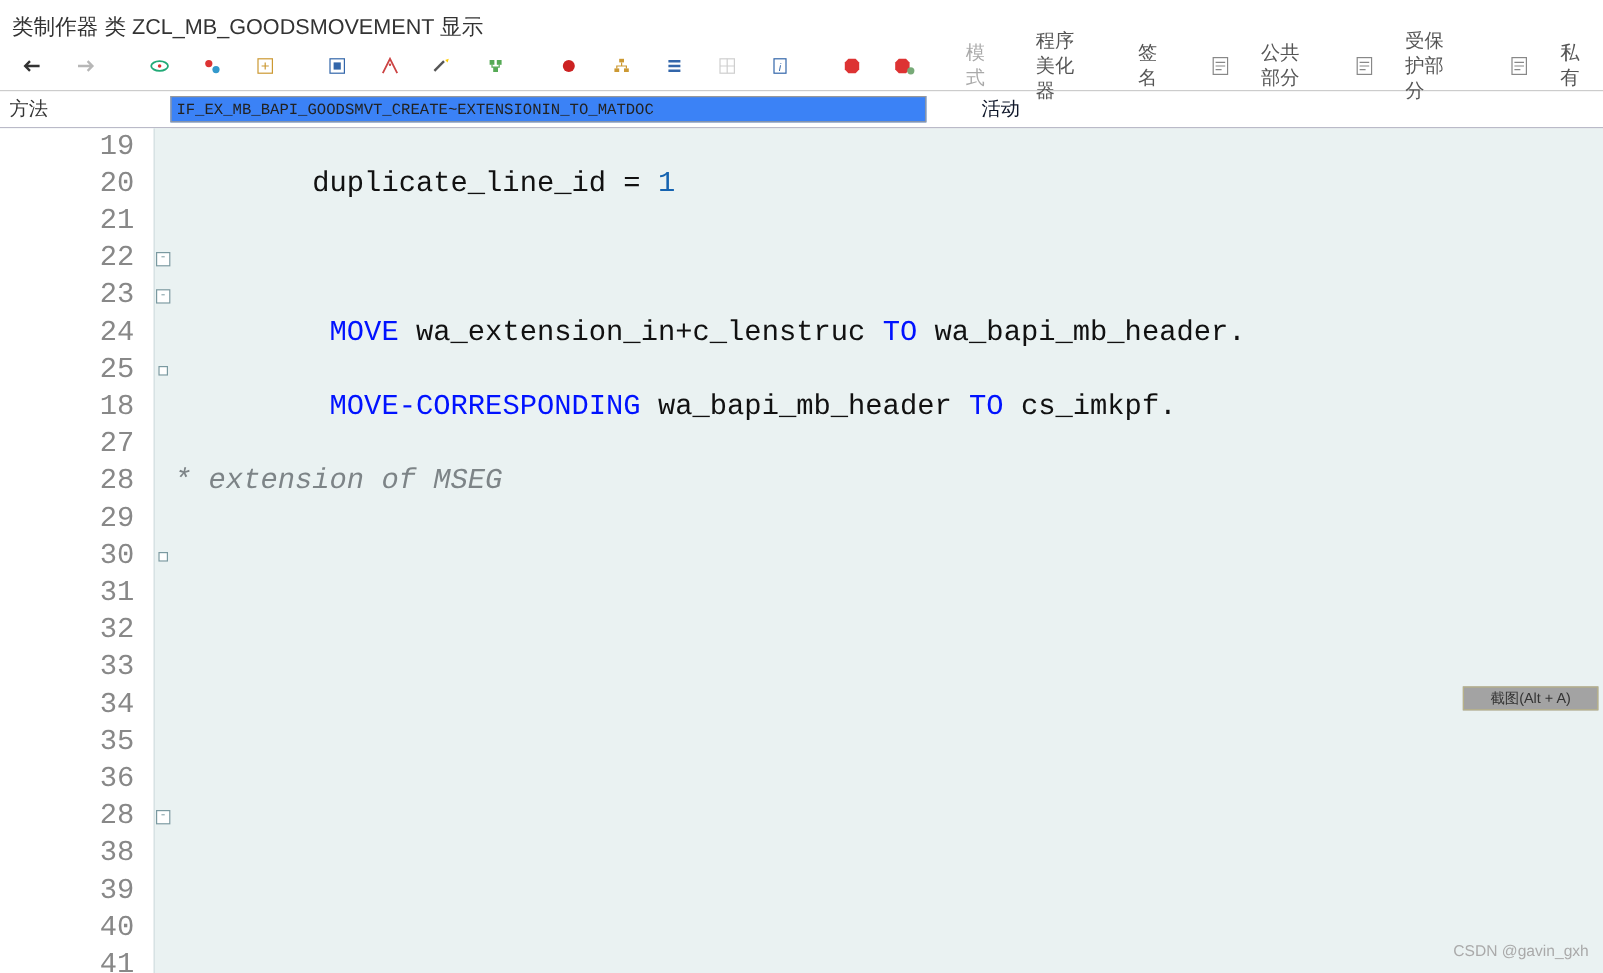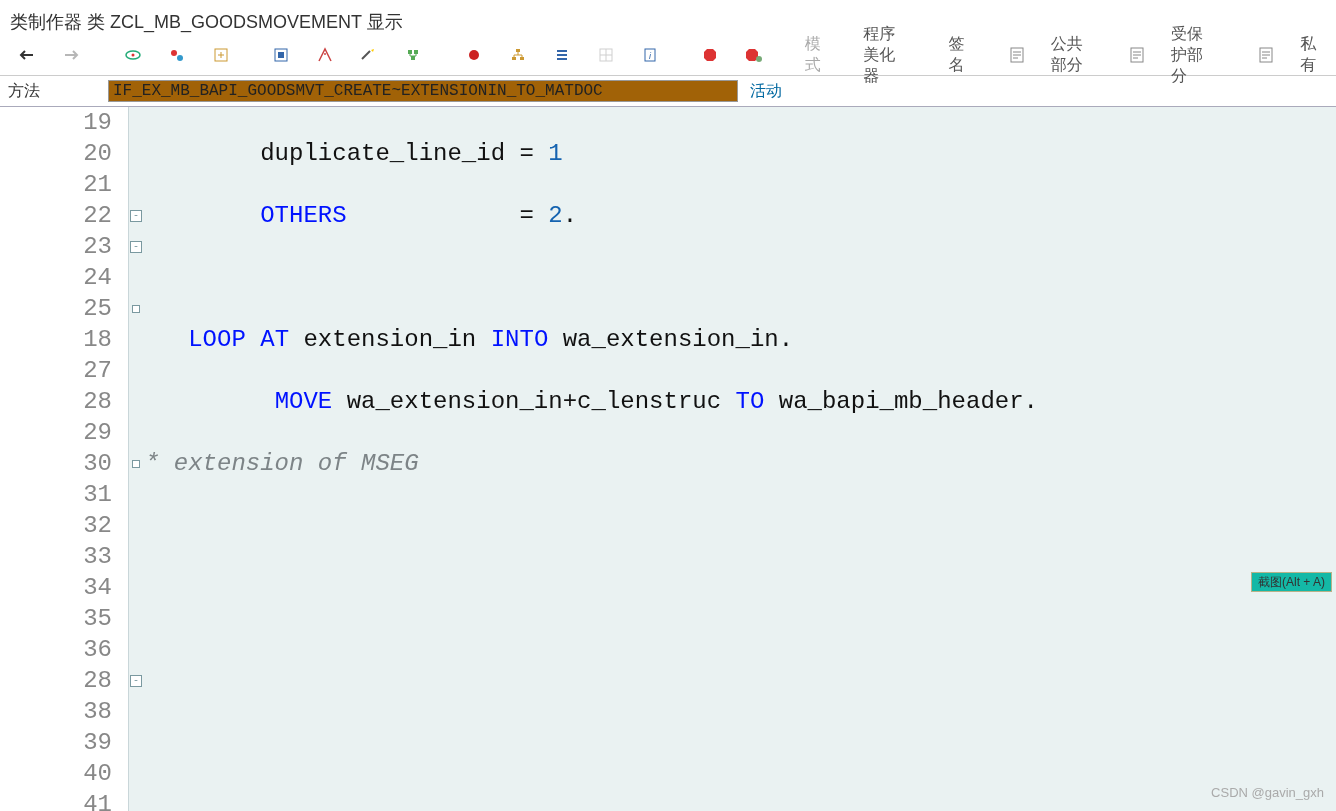--- a/index.html
+++ b/index.html
@@ -44,33 +44,34 @@
   .tbtn.txt { font-size:16px; color:#555; min-width:auto; padding:0 10px;}
   .sep { width:1px; height:24px; background:transparent; margin:0 6px;}
   .method-bar {
     height:26px;
     display:flex;
     align-items:center;
     padding:2px 8px;
     border-bottom:1px solid #aab;
     font-size:16px;
     color:#333;
+    gap:34px;
   }
   .method-label { width:100px; color:#333;}
   .method-input {
     width:620px;
     height:20px;
     border:1px solid #999;
-    background:#a16207;
+    background:#3b82f6;
     font-family:"Courier New", monospace;
-    font-size:16px;
+    font-size:13px;
     padding:0 4px;
     color:#222;
   }
-  .status-text { margin-left:12px; color:#0369a1;}
+  .status-text { margin-left:12px; color:#0f172a;}
   .editor-wrap {
     position:relative;
     display:flex;
     height: calc(811px - 34px - 40px - 30px);
     font-family:"Courier New", monospace;
     font-size:24px;
     line-height:31px;
     background:#eaf2f2;
   }
   .change-bar {
@@ -120,25 +121,25 @@
   .ln { height:31px; }
   .kw   { color:#0012ff; }
   .num  { color:#1563b0; }
   .str  { color:#0b7a3d; }
   .op   { color:#111; }
   .cmt  { color:#7d8487; font-style:italic; }
   .tooltip {
     position:absolute;
     right:4px;
     top:465px;
-    background:#14b8a6;
+    background:#a3a3a3;
     border:1px solid #b8b288;
     font-family:"Microsoft YaHei", Arial, sans-serif;
     font-size:12px;
-    padding:2px 6px;
+    padding:2px 22px;
     color:#333;
     line-height:14px;
   }
   .watermark {
     position:absolute;
     right:12px;
     bottom:6px;
     font-size:13px;
     color:#aaa;
     font-family:Arial,sans-serif;
@@ -318,24 +319,23 @@
     </div>
   <div class="fold-col" id="foldcol">
       <div class="mark" style="top: 103px;">-</div>
       <div class="mark" style="top: 134px;">-</div>
       <div class="bullet" style="top: 198px;"></div>
       <div class="bullet" style="top: 353px;"></div>
       <div class="mark" style="top: 568px;">-</div>
     </div>
   <div class="code">
 <div class="ln">        <span>duplicate_line_id </span><span class="op">= </span><span class="num">1</span></div>
-<div class="ln">        <span class="kw">OTHERS            </span><span class="op">= </span><span class="num">2</span><span>.</span></div>
 <div class="ln"></div>
-<div class="ln">   <span class="kw">LOOP AT </span><span>extension_in </span><span class="kw">INTO </span><span>wa_extension_in</span><span>.</span></div>
 <div class="ln">         <span class="kw">MOVE </span><span>wa_extension_in</span><span>+</span><span>c_lenstruc </span><span class="kw">TO </span><span>wa_bapi_mb_header</span><span>.</span></div>
+<div class="ln">         <span class="kw">MOVE-CORRESPONDING </span><span>wa_bapi_mb_header</span> <span class="kw">TO </span><span>cs_imkpf</span><span>.</span></div>
 <div class="ln"><span class="cmt">* extension of MSEG</span></div>
 
 
 
 
 
 
 
 
 

